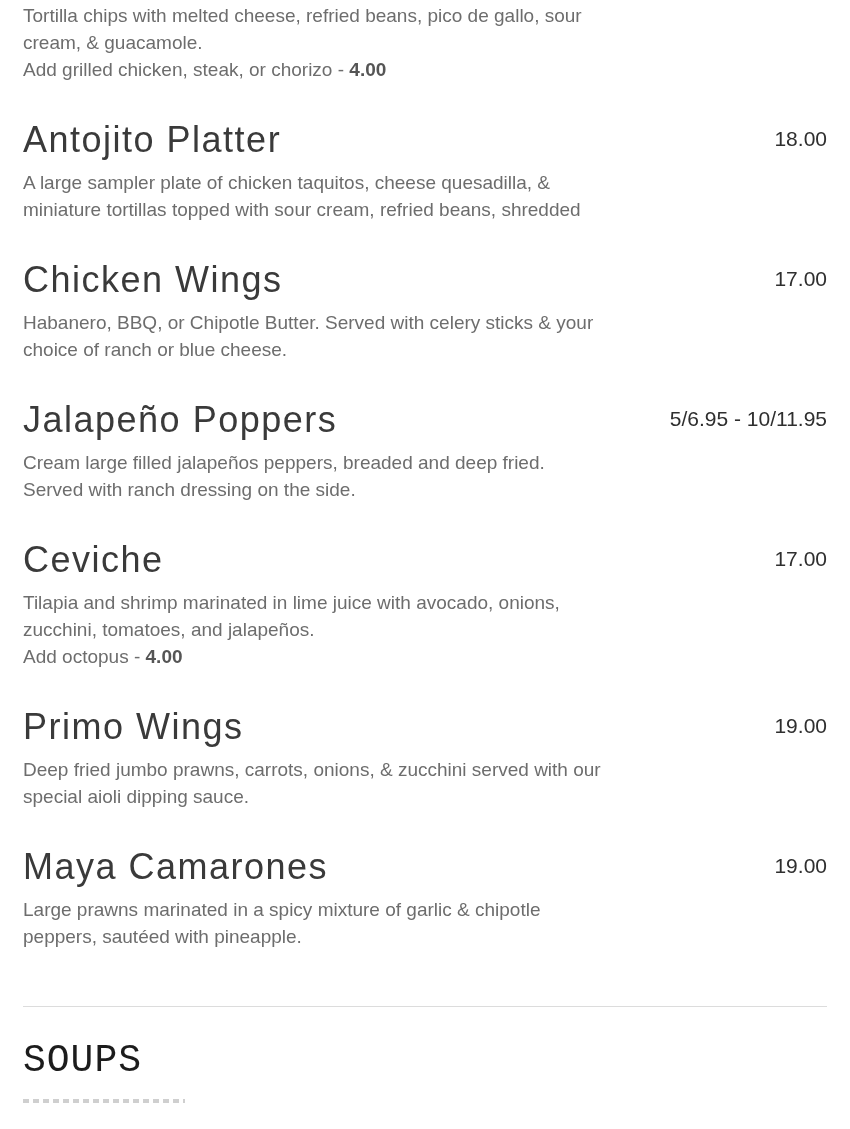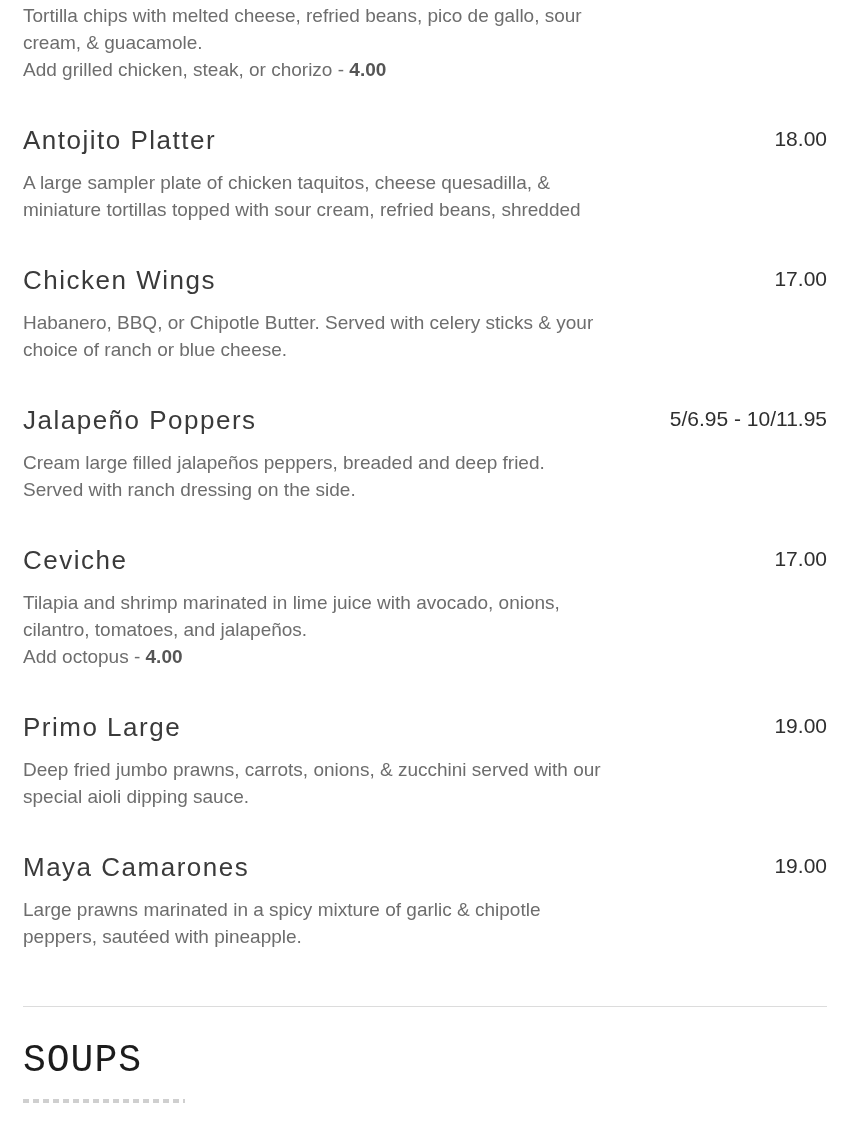--- a/index.html
+++ b/index.html
@@ -25,21 +25,21 @@
   .menu-item{margin:0 0 40px 0;}
   .menu-item.partial-top{padding-top:2px;}
   .menu-item.partial-top .desc{margin-top:0;}
   .title-row{
     display:flex;justify-content:space-between;align-items:flex-start;
     line-height:34px;
   }
   .item-title{
     margin:0;
     font-family:"Liberation Sans",sans-serif;
-    font-size:26px;font-weight:400;letter-spacing:1.5px;
+    font-size:36px;font-weight:400;letter-spacing:1.5px;
     color:var(--title-color);
   }
   .item-price{
     font-family:"Liberation Sans",sans-serif;
     font-size:21px;font-weight:400;
     color:var(--price-color);
     white-space:nowrap;
     line-height:32px;
   }
   .desc{margin-top:12px;}
@@ -114,28 +114,28 @@
         </div>
   </section>
 
   <section class="menu-item">
     <div class="title-row">
       <h3 class="item-title">Ceviche</h3>
       <div class="item-price">17.00</div>
     </div>
     <div class="desc">
           <div class="desc-line">Tilapia and shrimp marinated in lime juice with avocado, onions,</div>
-          <div class="desc-line">cilantro, tomatoes, and jalapeños.</div>
+          <div class="desc-line">zucchini, tomatoes, and jalapeños.</div>
           <div class="desc-line">Add octopus - <strong>4.00</strong></div>
         </div>
   </section>
 
   <section class="menu-item">
     <div class="title-row">
-      <h3 class="item-title">Primo Large</h3>
+      <h3 class="item-title">Primo Wings</h3>
       <div class="item-price">19.00</div>
     </div>
     <div class="desc">
           <div class="desc-line">Deep fried jumbo prawns, carrots, onions, &amp; zucchini served with our</div>
           <div class="desc-line">special aioli dipping sauce.</div>
         </div>
   </section>
 
   <section class="menu-item">
     <div class="title-row">

